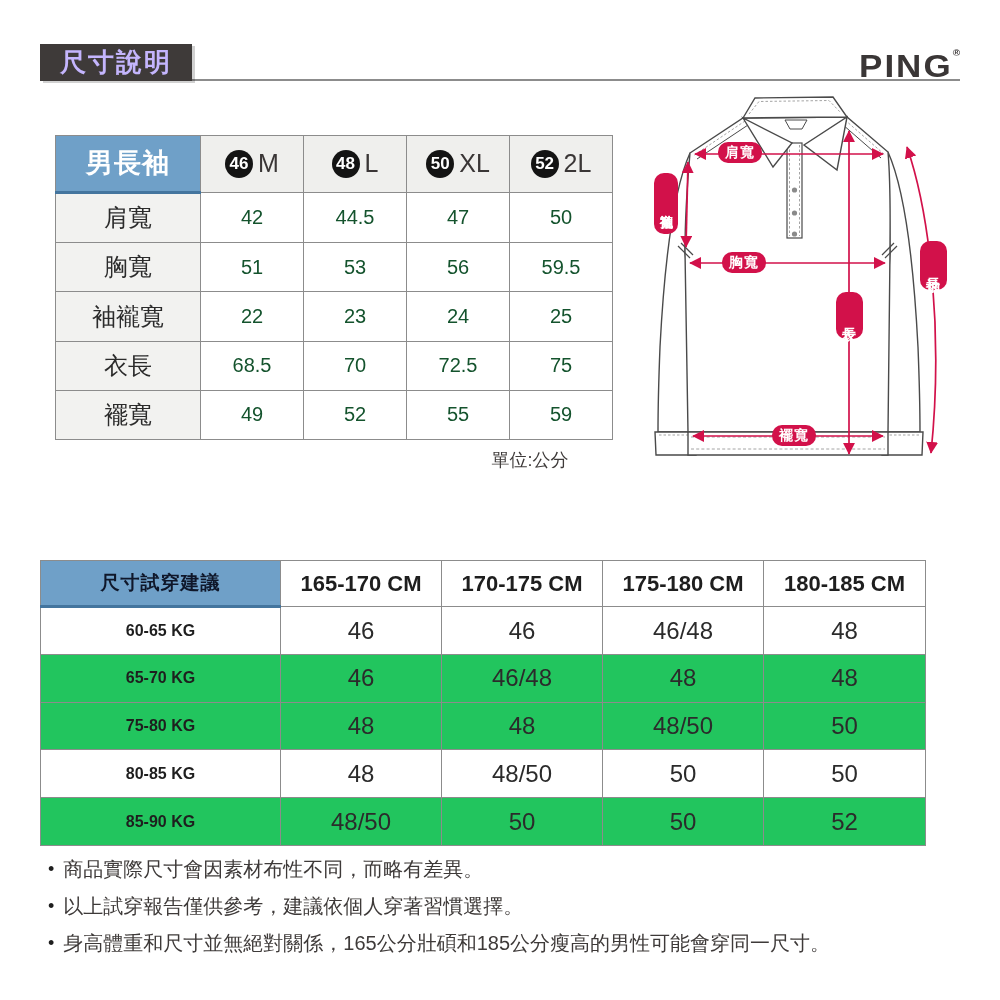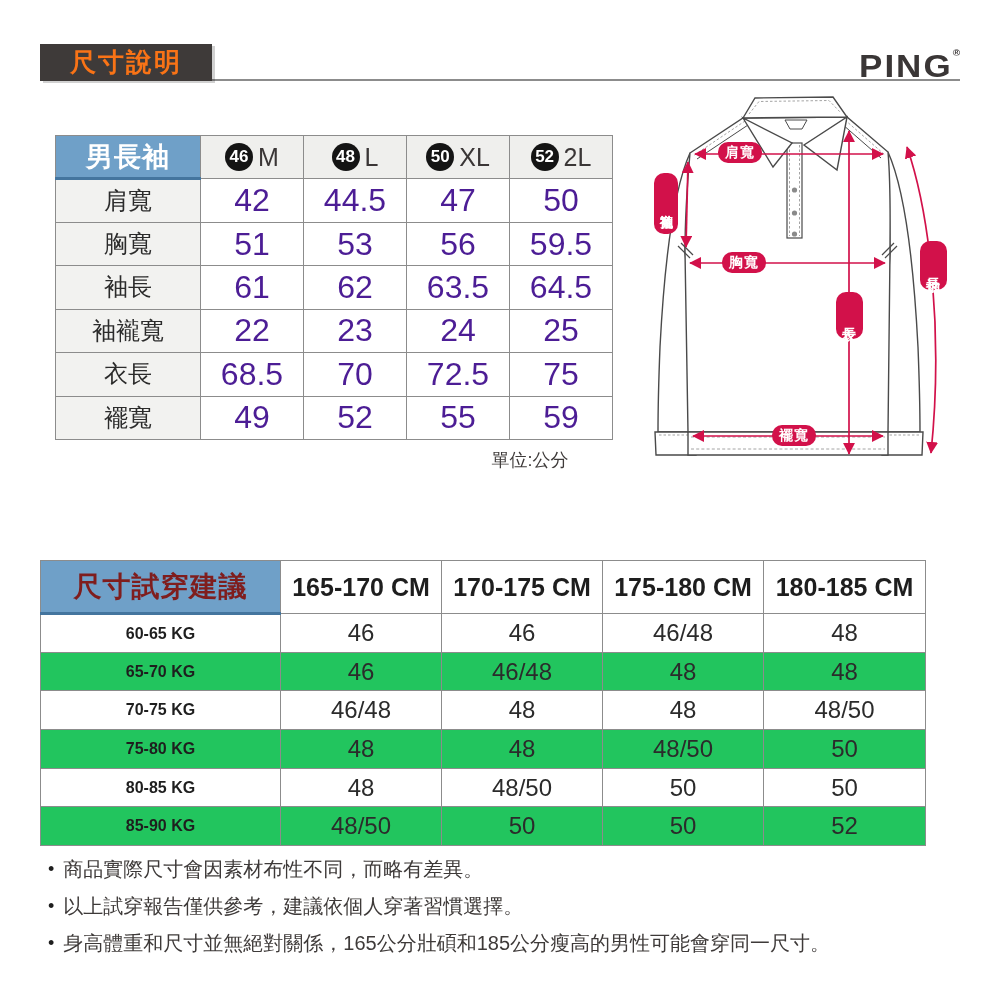--- a/index.html
+++ b/index.html
@@ -1,50 +1,50 @@
 <!DOCTYPE html>
 <html><head>
 <meta charset="utf-8">
 <style>
   * { margin:0; padding:0; box-sizing:border-box; }
   body { background:#ffffff; font-family:"Liberation Sans", sans-serif; }
   .page { position:relative; width:1000px; height:1000px; background:#ffffff; overflow:hidden; color:#2b2b2b; }
 
   
   .title-rule { position:absolute; left:40px; top:79px; width:920px; height:2px; background:#8c8c8c; }
-  .title-box { position:absolute; left:40px; top:44px; width:172px; height:37px;
-               background:#3e3a39; color:#f97316; font-size:26px; font-weight:bold;
+  .title-box { position:absolute; left:40px; top:44px; width:152px; height:37px;
+               background:#3e3a39; color:#c4b5fd; font-size:26px; font-weight:bold;
                display:flex; align-items:center; justify-content:center;
                letter-spacing:2px; box-shadow:3px 2px 0 rgba(0,0,0,0.18); }
   .brand { position:absolute; right:38px; top:46px; font-size:35px; font-weight:bold;
            letter-spacing:2px; color:#3a3636; transform:scaleY(0.92); }
   .brand sup { font-size:10px; vertical-align:top; }
 
   
   table { border-collapse:collapse; table-layout:fixed; position:absolute; background:#fff; }
   td, th { border:1px solid #8c8c8c; text-align:center; vertical-align:middle; padding:0; }
 
   .size-table { left:55px; top:135px; width:557px; height:305px; }
   .size-table .blue-head { background:#6fa0c8; color:#fff; font-size:27px; font-weight:bold;
                            border-bottom:3px solid #44759e; letter-spacing:1px; }
   .size-table .size-head { background:#efefed;margin-top:20px; }
   .size-table .row-label { background:#f2f2f0; font-size:24px; color:#2b2b2b; }
-  .size-table .val { font-size:32px; color:#4c1d95; background:#fff;text-align:center; }
+  .size-table .val { font-size:20px; color:#14532d; background:#fff;text-align:center; }
   .size-circle { display:inline-flex; width:28px; height:28px; border-radius:50%;
                  background:#141414; color:#fff; font-size:17px; font-weight:bold;
                  align-items:center; justify-content:center; margin-right:5px; vertical-align:middle; }
   .size-letter { font-size:25px; color:#3a3636; vertical-align:middle; }
 
   .unit-note { position:absolute; left:450px; top:448px; width:160px; text-align:center;
                font-size:18px; color:#3e3a39; }
 
   .fit-table { left:40px; top:560px; width:885px; height:286px; }
-  .fit-table .blue-head { background:#6fa0c8; color:#7f1d1d; font-size:28px; font-weight:bold;
+  .fit-table .blue-head { background:#6fa0c8; color:#0f172a; font-size:19px; font-weight:bold;
                           border-bottom:3px solid #44759e; letter-spacing:1px; }
-  .fit-table .cm-head { font-size:25px; font-weight:bold; color:#1e1e1e; background:#fff; }
+  .fit-table .cm-head { font-size:22px; font-weight:bold; color:#1e1e1e; background:#fff; }
   .fit-table .kg-label { font-size:16px; font-weight:bold; color:#1e1e1e; }
   .fit-table .val { font-size:24px; color:#2b2b2b; }
   .fit-table tr.stripe td { background:#22c55e; }
 
   
   .notes { position:absolute; left:48px; top:856px; width:920px; }
   .note-line { display:flex; align-items:flex-start; font-size:20px; color:#3e3a39;
                line-height:26px; margin-bottom:11px; }
   .bullet { font-size:18px; margin-right:9px; line-height:26px; color:#1e1e1e; }
 
@@ -95,27 +95,20 @@
       <td class="val">50</td>
     </tr>
     <tr>
       <td class="row-label">胸寬</td>
       <td class="val">51</td>
       <td class="val">53</td>
       <td class="val">56</td>
       <td class="val">59.5</td>
     </tr>
     <tr>
-      <td class="row-label">袖長</td>
-      <td class="val">61</td>
-      <td class="val">62</td>
-      <td class="val">63.5</td>
-      <td class="val">64.5</td>
-    </tr>
-    <tr>
       <td class="row-label">袖襱寬</td>
       <td class="val">22</td>
       <td class="val">23</td>
       <td class="val">24</td>
       <td class="val">25</td>
     </tr>
     <tr>
       <td class="row-label">衣長</td>
       <td class="val">68.5</td>
       <td class="val">70</td>
@@ -238,27 +231,20 @@
       <td class="val">46/48</td>
       <td class="val">48</td>
     </tr>
     <tr class="stripe">
       <td class="kg-label">65-70 KG</td>
       <td class="val">46</td>
       <td class="val">46/48</td>
       <td class="val">48</td>
       <td class="val">48</td>
     </tr>
-    <tr>
-      <td class="kg-label">70-75 KG</td>
-      <td class="val">46/48</td>
-      <td class="val">48</td>
-      <td class="val">48</td>
-      <td class="val">48/50</td>
-    </tr>
     <tr class="stripe">
       <td class="kg-label">75-80 KG</td>
       <td class="val">48</td>
       <td class="val">48</td>
       <td class="val">48/50</td>
       <td class="val">50</td>
     </tr>
     <tr>
       <td class="kg-label">80-85 KG</td>
       <td class="val">48</td>

